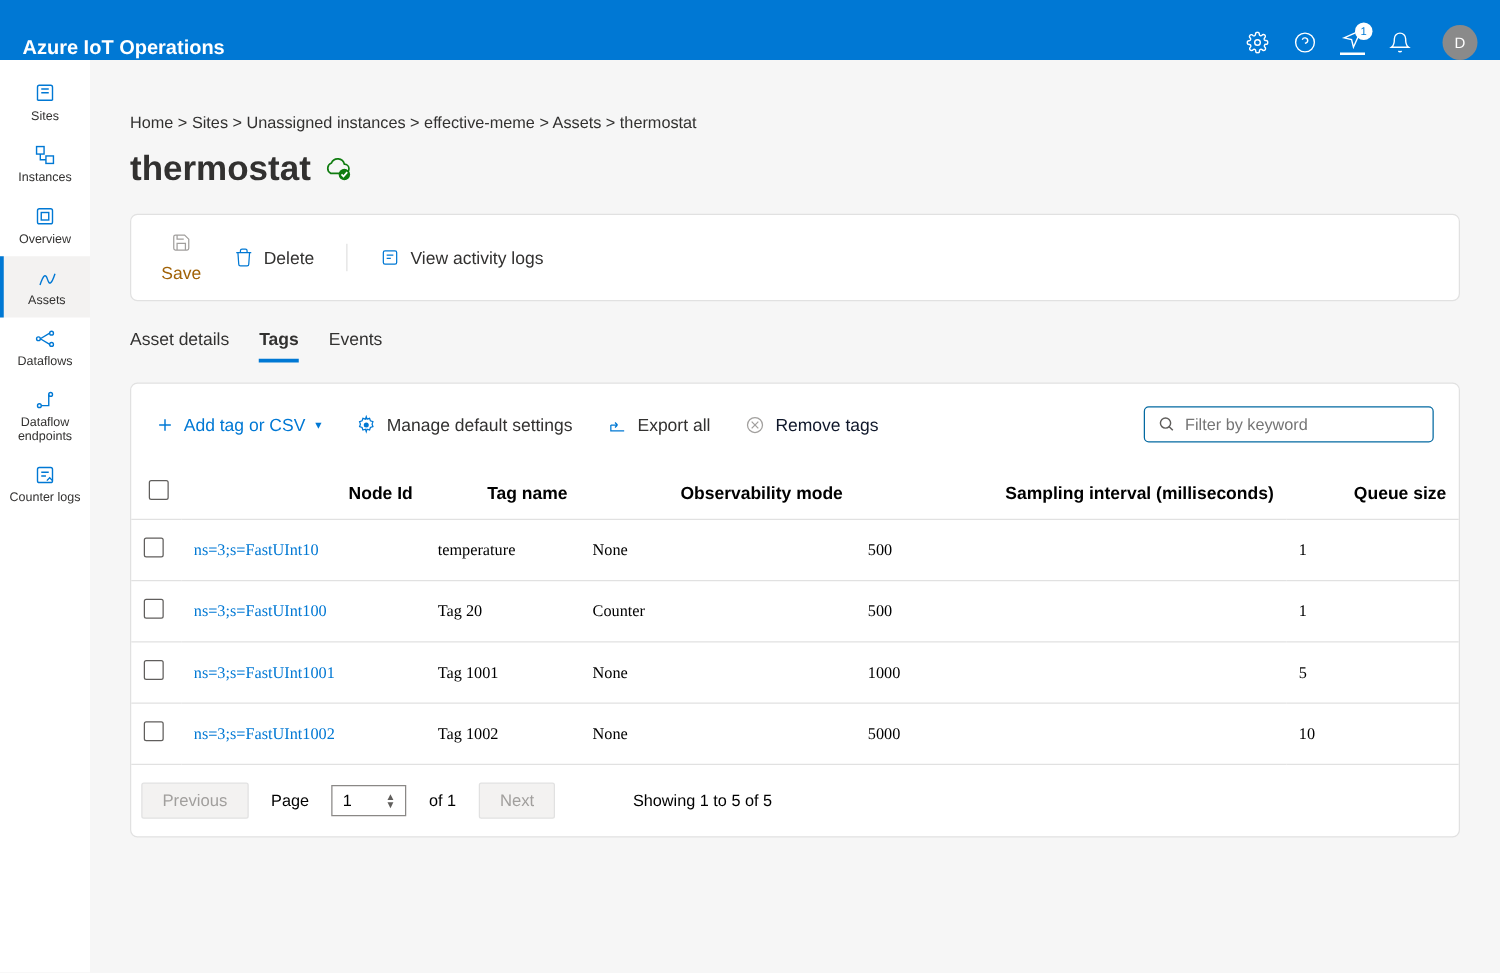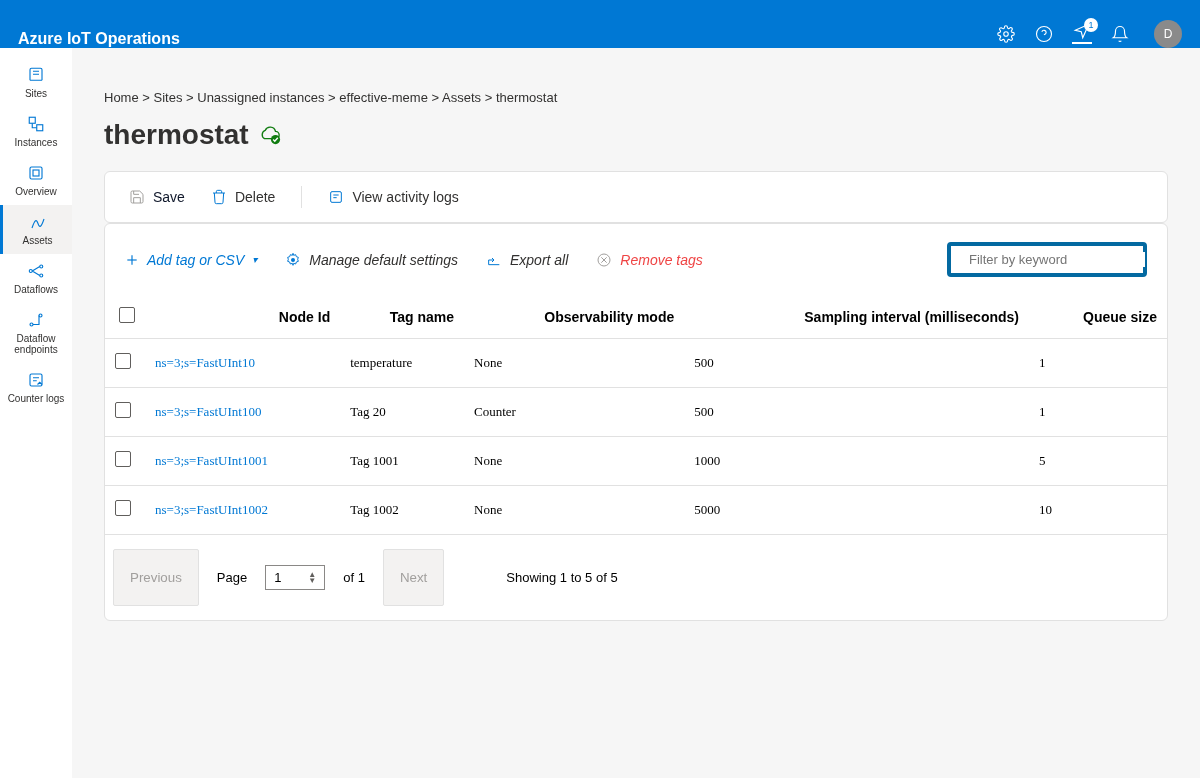--- a/index.html
+++ b/index.html
@@ -15,38 +15,38 @@
 .sitem { display:flex; flex-direction:column; align-items:center; gap:4px; padding:8px 4px; font-size:10px; color:#323130; cursor:pointer; text-align:center; }
 .sitem.active { border-left:3px solid #0078d4; background:#f3f2f1; }
 .sitem .sic { width:18px; height:18px; color:#0078d4; }
 .main { flex:1; padding:22px 32px; overflow:auto; }
 .bc { font-size:13px; color:#323130; margin-bottom:14px;margin-top:20px; }
 .bc a { color:#323130; text-decoration:none; }
 h1 { font-size:28px; font-weight:600; color:#323130; display:flex; align-items:center; gap:10px; margin-bottom:20px; }
 .card { background:#fff; border:1px solid #e1e1e1; border-radius:6px; }
 .toolbar { display:flex; gap:26px; padding:14px 24px; align-items:center; }
 .tbtn { display:flex; align-items:center; gap:8px; font-size:14px; color:#323130; cursor:pointer; }
-.tbtn.disabled { color:#0f172a; cursor:default; }
+.tbtn.disabled { color:#a16207; cursor:default;flex-direction:column; }
 .tabs { display:flex; gap:24px; margin:22px 0 16px; }
 .tab { font-size:14px; color:#323130; padding-bottom:8px; cursor:pointer; }
 .tab.active { font-weight:600; border-bottom:3px solid #0078d4; }
 .actions { display:flex; align-items:center; gap:28px; padding:18px 20px; justify-content:space-between; }
-.actions-left { display:flex; align-items:center; gap:28px;font-style:italic; }
+.actions-left { display:flex; align-items:center; gap:28px; }
 .abtn { display:flex; align-items:center; gap:8px; font-size:14px; color:#323130; cursor:pointer; }
 .abtn.primary { color:#0078d4; }
-.abtn.disabled { color:#ef4444; cursor:default;justify-content:center; }
-.search { display:flex; gap:8px; border:4px solid #0369a1; border-radius:4px; padding:6px 10px; width:200px; }
+.abtn.disabled { color:#0f172a; cursor:default;justify-content:center; }
+.search { display:flex; gap:8px; border:1px solid #0369a1; border-radius:4px; padding:6px 10px; width:232px; }
 .search input { border:none; outline:none; font-size:13px; flex:1; }
 table { width:100%; border-collapse:collapse; }
 th { text-align:right; font-size:14px; font-weight:600; padding:12px 10px; border-bottom:1px solid #e1e1e1; }
 td { font-size:13px; padding:14px 10px; border-bottom:1px solid #e1e1e1;font-family:Liberation Serif, serif; }
 td.link { color:#0078d4; cursor:pointer; }
 .cb { width:16px; height:16px; border:1px solid #605e5c; border-radius:2px; display:inline-block; }
 .pager { display:flex; align-items:center; gap:18px; padding:14px 8px; font-size:13px; }
-.pbtn { background:#f3f2f1; border:1px solid #e1e1e1; padding:20px 16px; border-radius:2px; color:#a19f9d; cursor:default; }
+.pbtn { background:#f3f2f1; border:1px solid #e1e1e1; padding:6px 16px; border-radius:2px; color:#a19f9d; cursor:default; }
 .pnum { border:1px solid #8a8886; padding:4px 8px; width:60px; display:flex; justify-content:space-between; align-items:center; }
 .chev { font-size:8px; color:#605e5c; line-height:6px; }
 svg { display:block; }
 </style>
 </head>
 <body>
 
 <div class="topbar">
   <div class="brand">Azure IoT Operations</div>
   <div class="topicons">
@@ -191,20 +191,25 @@
         <div class="tbtn">
             <svg width="16" height="16" viewBox="0 0 24 24" fill="none" stroke="#0078d4" stroke-width="1.5">
               <rect x="4" y="4" width="16" height="16" rx="2"></rect>
               <path d="M8 9h8M8 13h5"></path>
             </svg>
             <span>View activity logs</span>
           </div>
       </div>
     </div>
 
+    <div class="tabs">
+      <div class="tab">Asset details</div>
+      <div class="tab active">Tags</div>
+      <div class="tab">Events</div>
+    </div>
 
     <div class="card">
       <div class="actions">
         <div class="actions-left">
           <div class="abtn primary">
               <svg width="14" height="14" viewBox="0 0 24 24" stroke="#0078d4" stroke-width="2">
                 <line x1="12" y1="4" x2="12" y2="20"></line>
                 <line x1="4" y1="12" x2="20" y2="12"></line>
               </svg>
               <span>Add tag or CSV</span>

